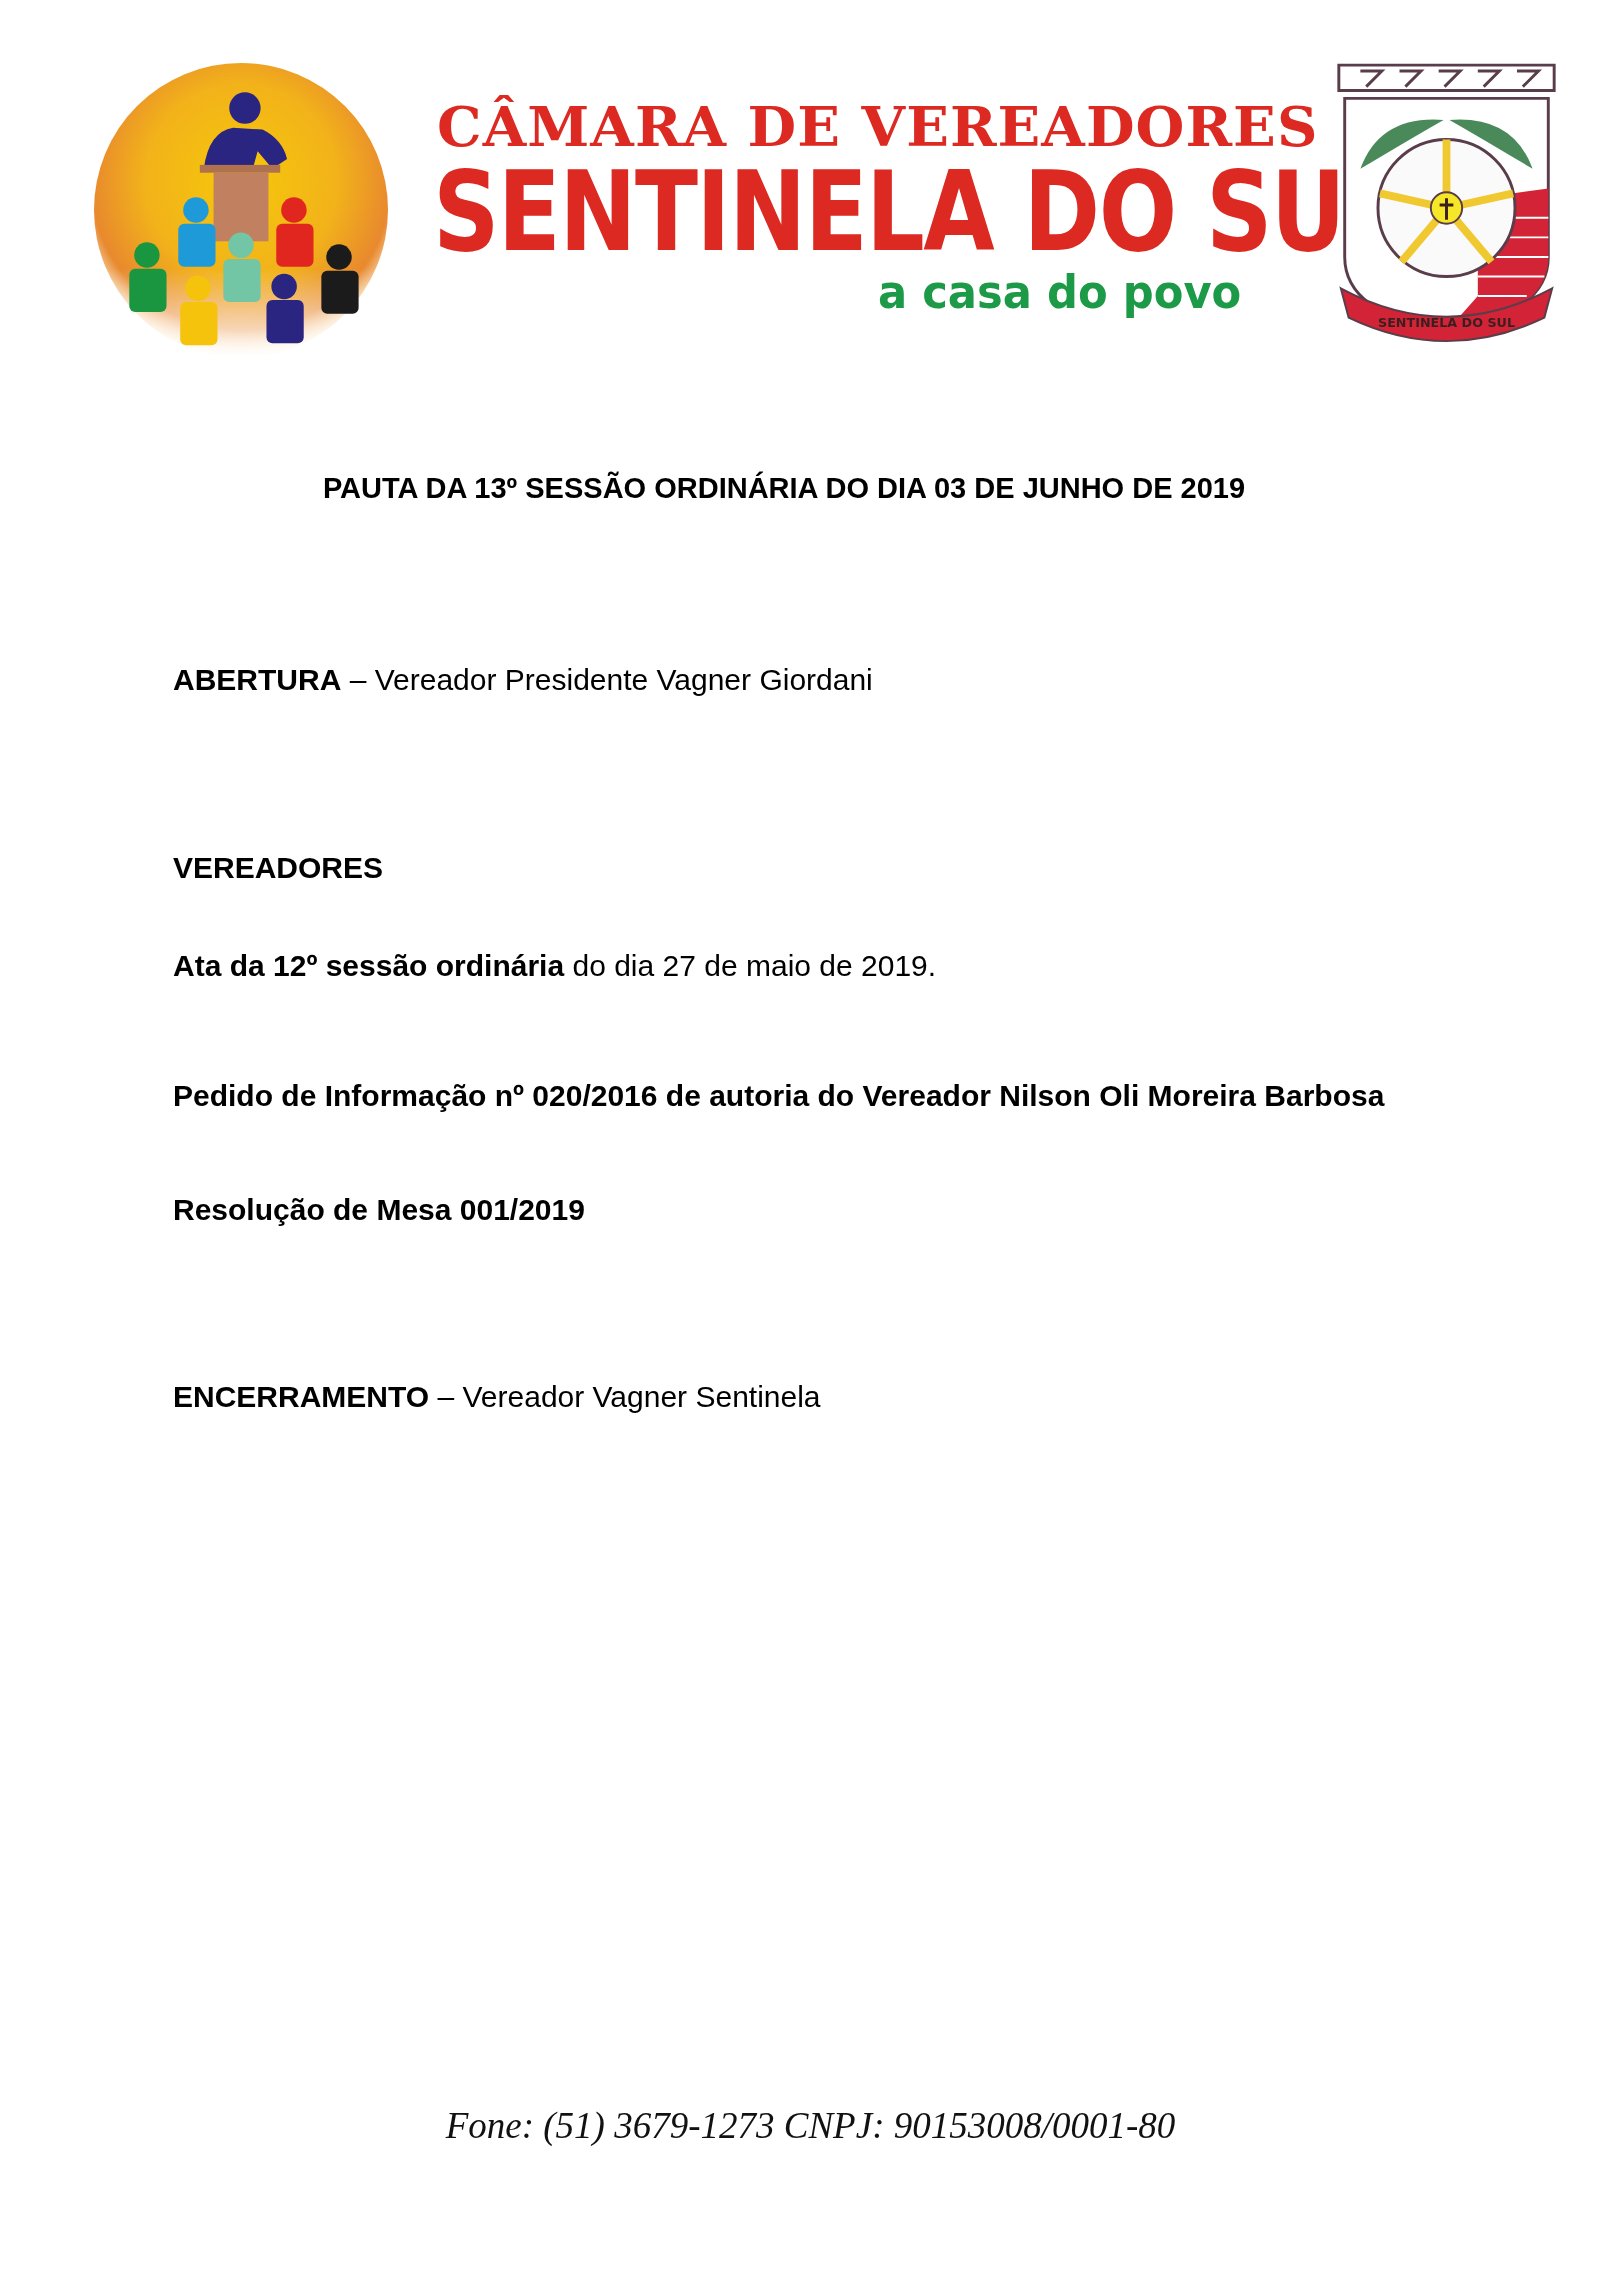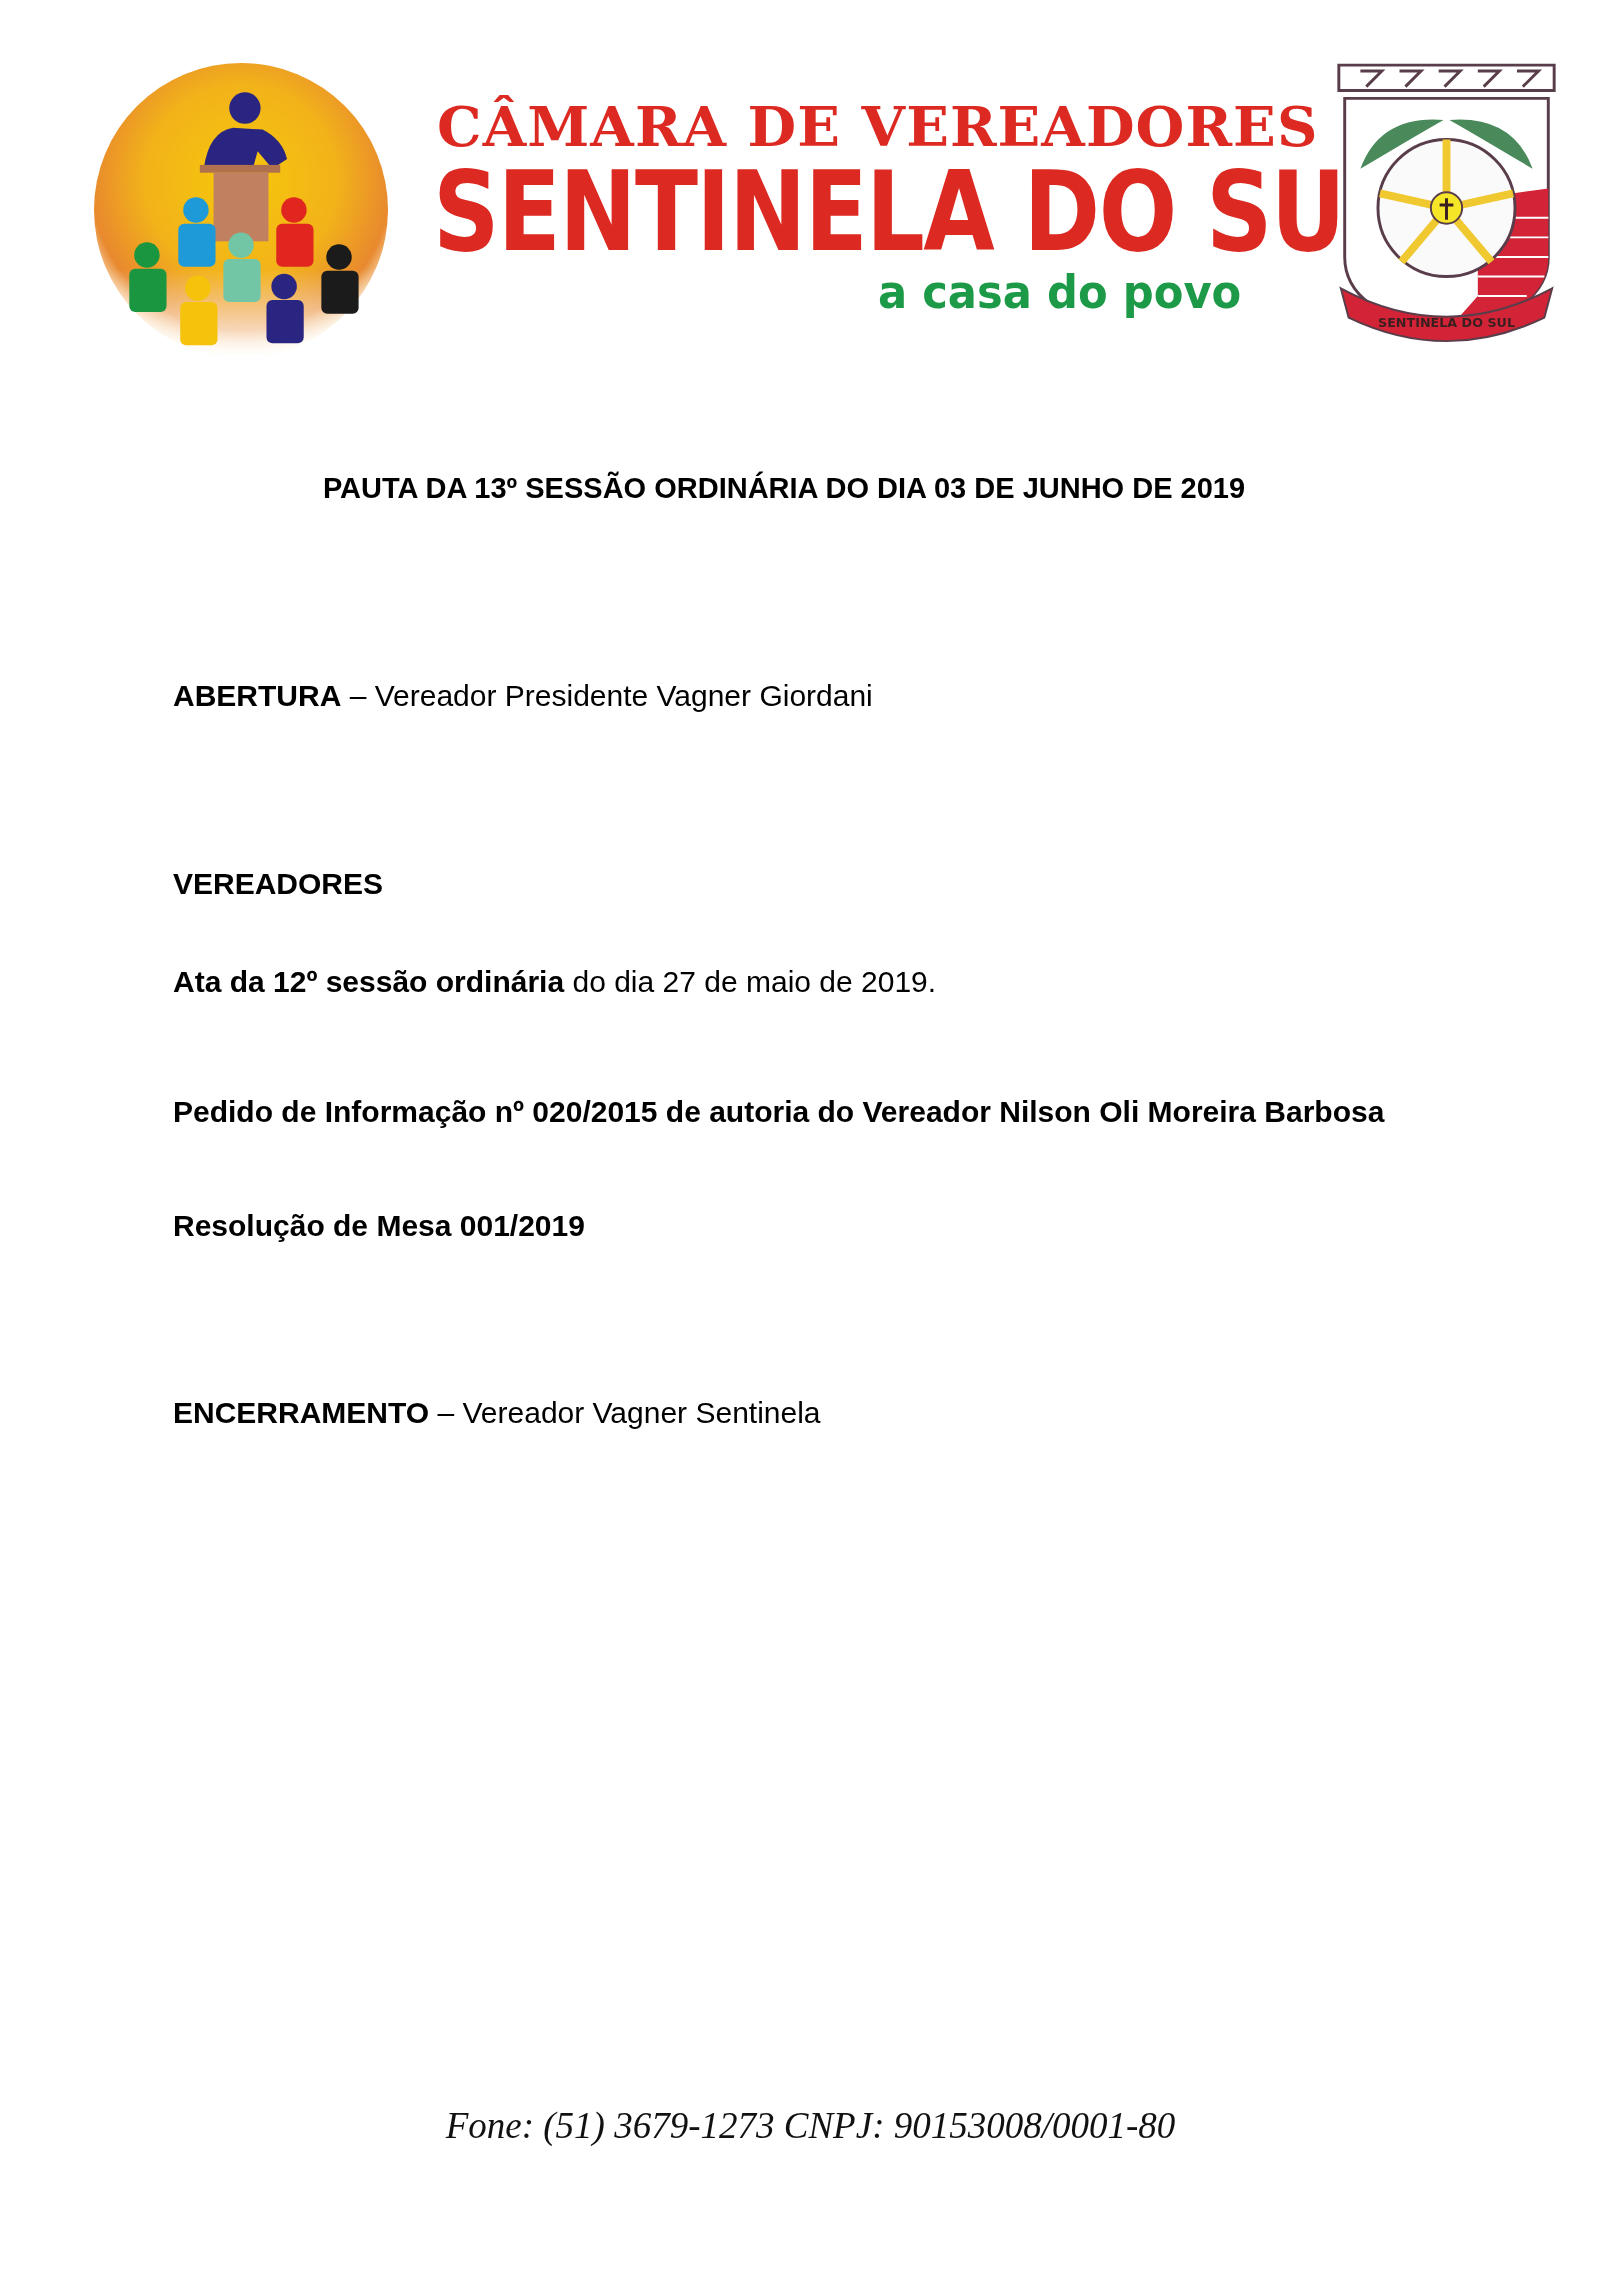--- a/index.html
+++ b/index.html
@@ -18,21 +18,21 @@
               font-weight:bold; font-size:110px; color:#dc2a22; letter-spacing:-2px;
               line-height:1; transform:scaleX(0.84); transform-origin:left; white-space:nowrap; }
   .mh-line3 { position:absolute; left:447px; top:174px; font-family:"DejaVu Sans", sans-serif;
               font-weight:bold; font-size:47px; color:#1d9a47; line-height:1;
               transform:scaleX(0.92); transform-origin:left; white-space:nowrap; }
 
   
   .doc-title { position:absolute; left:0; width:1568px; top:472px; text-align:center;
                font-weight:bold; font-size:29px; letter-spacing:0px; }
 
-  .para { position:absolute; left:173px; font-size:30px; white-space:nowrap; line-height:1.1;margin-top:16px; }
+  .para { position:absolute; left:173px; font-size:30px; white-space:nowrap; line-height:1.1; }
   .para b { font-weight:bold; }
 
   
   .footer { position:absolute; left:0; width:1621px; top:2100px; text-align:center;
             font-family:"Liberation Serif", serif; font-style:italic; font-size:37px;
             line-height:51px; color:#111; }
 </style>
 </head>
 <body>
 
@@ -126,21 +126,21 @@
 
 <div class="para" style="top:851px">
   <b>VEREADORES</b>
 </div>
 
 <div class="para" style="top:949px">
   <b>Ata da 12º sessão ordinária</b><span> do dia 27 de maio de 2019.</span>
 </div>
 
 <div class="para" style="top:1079px">
-  <b>Pedido de Informação nº 020/2015 de autoria do Vereador Nilson Oli Moreira Barbosa</b>
+  <b>Pedido de Informação nº 020/2016 de autoria do Vereador Nilson Oli Moreira Barbosa</b>
 </div>
 
 <div class="para" style="top:1193px">
   <b>Resolução de Mesa 001/2019</b>
 </div>
 
 <div class="para" style="top:1380px">
   <b>ENCERRAMENTO</b><span> – Vereador Vagner Sentinela</span>
 </div>
 

